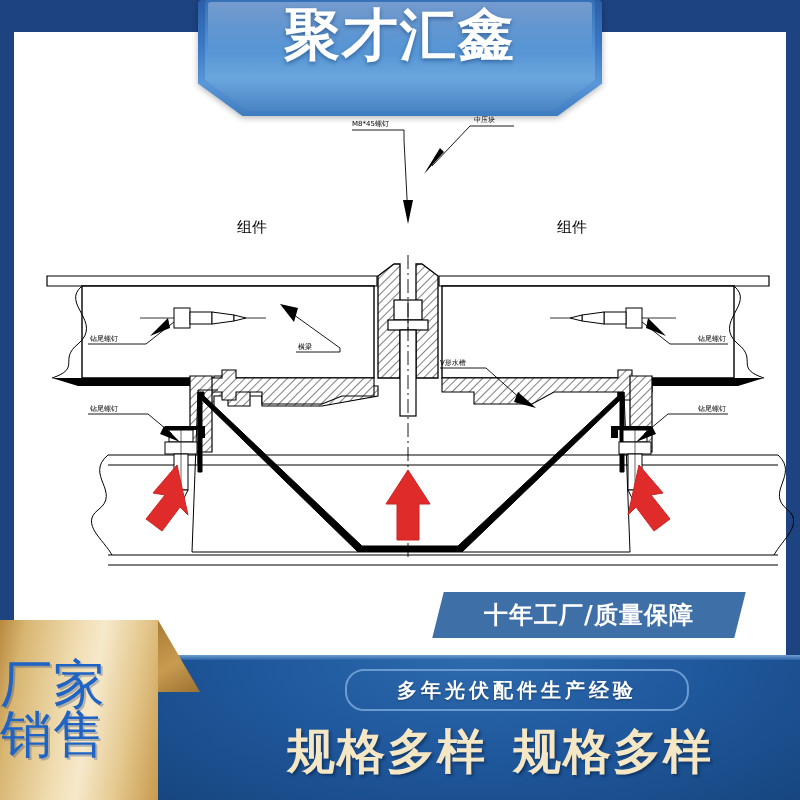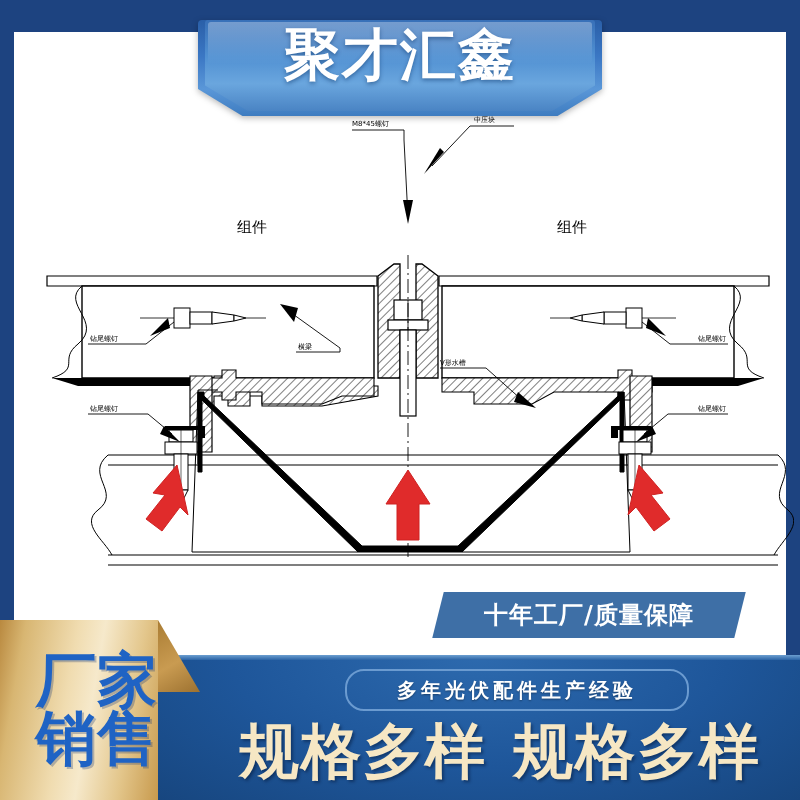--- a/index.html
+++ b/index.html
@@ -17,23 +17,22 @@
   .frame-top2{position:absolute;left:0;top:14px;width:800px;height:18px;background:#1d4380;z-index:4;}
 
   
   .page-white{
     position:absolute;left:14px;top:32px;width:772px;height:768px;
     background:#ffffff;border-top-left-radius:10px;border-top-right-radius:10px;z-index:6;
   }
 
   
   .ribbon{
-    position:absolute;left:198px;top:0;width:404px;height:96px;z-index:20;
+    position:absolute;left:198px;top:0;width:404px;height:116px;z-index:20;
     filter:drop-shadow(0 2px 3px rgba(0,0,0,.28));
-    margin-top:20px;
   }
   .ribbon-shape{
     position:absolute;inset:0;
     background:linear-gradient(180deg,#2a5fa8 0%,#3b77c4 38%,#5a97d8 72%,#3e7cc0 100%);
     clip-path:polygon(0% 0%,100% 0%,100% 72%,89% 100%,11% 100%,0% 72%);
     border-radius:4px;
   }
   .ribbon-inner{
     position:absolute;left:7px;right:7px;top:0;bottom:5px;
     clip-path:polygon(0% 0%,100% 0%,100% 72%,89% 100%,11% 100%,0% 72%);
@@ -62,23 +61,23 @@
     position:absolute;left:0;top:620px;width:158px;height:180px;z-index:30;
     background:linear-gradient(100deg,#b9893f 0%,#d8b672 14%,#f0dcb0 42%,#f6e9cb 56%,#e3c68b 78%,#c89a4d 100%);
   }
   .gold-fold{
     position:absolute;left:158px;top:620px;width:42px;height:72px;z-index:29;
     background:linear-gradient(150deg,#a97c33 0%,#c99b51 55%,#9c7130 100%);
     clip-path:polygon(0% 0%,100% 100%,0% 100%);
   }
   .gold-text{
     position:absolute;left:0;top:0;width:158px;height:180px;z-index:31;
-    display:flex;flex-direction:column;justify-content:center;align-items:flex-end;
+    display:flex;flex-direction:column;justify-content:center;align-items:flex-start;
     font-family:"DejaVu Sans","Liberation Sans",sans-serif;
-    font-weight:bold;color:#1f63c4;font-size:60px;line-height:0.96;letter-spacing:1px;
+    font-weight:normal;color:#1f63c4;font-size:52px;line-height:0.96;letter-spacing:1px;
     text-shadow:2px 2px 0 rgba(30,60,120,.30);
   }
   .gold-text span{display:block;}
 
   
   .tag{
     position:absolute;left:438px;top:592px;width:302px;height:46px;z-index:28;
     background:#3e6fa6;
     transform:skewX(-14deg);
   }
@@ -103,21 +102,21 @@
     border:2px solid #6b9bd0;border-radius:19px;
     display:flex;align-items:center;justify-content:center;
     color:#ffffff;font-weight:bold;font-size:20px;letter-spacing:4px;
     font-family:"DejaVu Sans","Liberation Sans",sans-serif;white-space:nowrap;
     text-shadow:0 1px 2px rgba(0,0,0,.35);
     text-align:right;
   }
   .headline{
     position:absolute;left:200px;top:712px;width:600px;height:80px;z-index:27;
     display:flex;align-items:center;justify-content:center;
-    color:#f6e7c4;font-weight:bold;font-size:60px;letter-spacing:2px;
+    color:#f6e7c4;font-weight:bold;font-size:48px;letter-spacing:2px;
     font-family:"DejaVu Sans","Liberation Sans",sans-serif;white-space:nowrap;
     text-shadow:2px 2px 3px rgba(0,20,50,.45);
   }
   .hl-gap{display:inline-block;width:26px;}
 </style>
 </head>
 <body>
 
 <div id="root">
 

